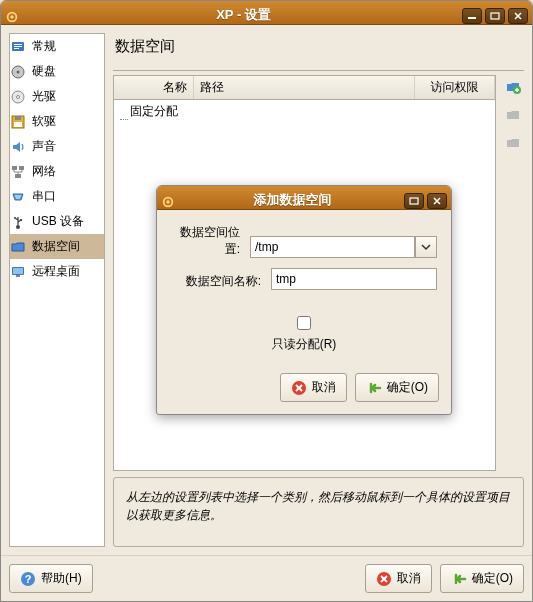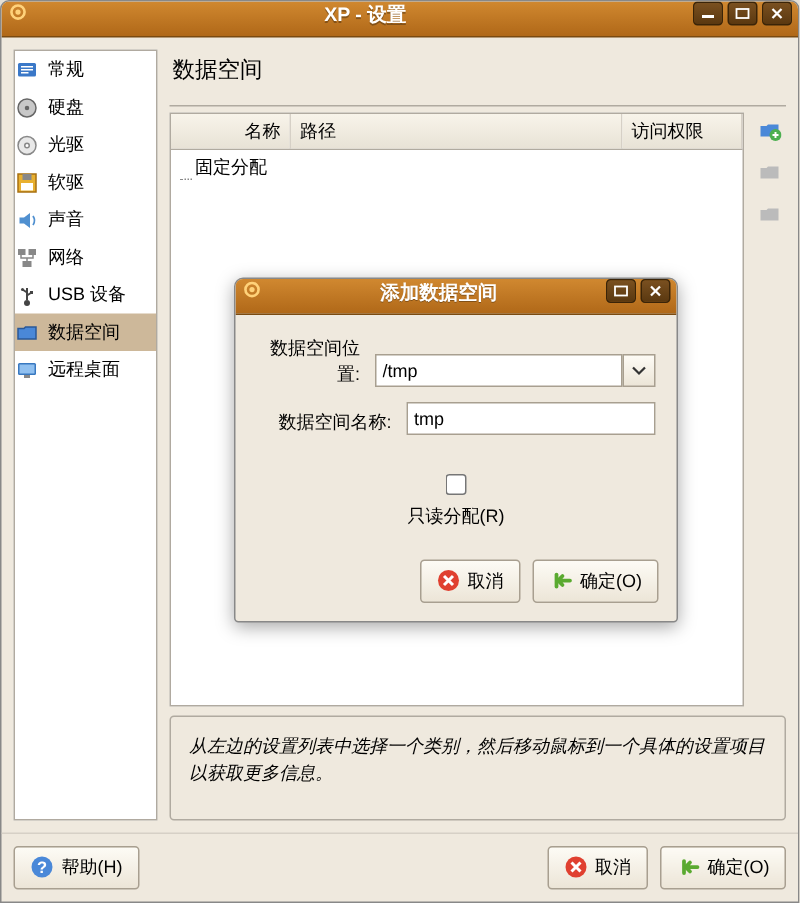--- a/index.html
+++ b/index.html
@@ -1,42 +1,42 @@
 <!DOCTYPE html>
 <html><head>
 <meta charset="utf-8">
 <style>
 * { box-sizing: border-box; margin: 0; padding: 0; }
 body { font-family: sans-serif; font-size: 12px; background: #e6e0d5; width: 533px; height: 602px; overflow: hidden; }
 .window { width: 533px; height: 602px; background: #efe9de; border: 1px solid #888; border-radius: 6px 6px 0 0; overflow: hidden; display: flex; flex-direction: column; }
-.titlebar { height: 24px; background: linear-gradient(#d08830, #b06818); display: flex; align-items: flex-start; padding: 0 4px; color: #fff; font-weight: bold; border-bottom: 1px solid #7a4a10; }
+.titlebar { height: 24px; background: linear-gradient(#d08830, #b06818); display: flex; align-items: flex-end; padding: 0 4px; color: #fff; font-weight: bold; border-bottom: 1px solid #7a4a10; }
 .titlebar .gear { width: 14px; height: 14px; margin-right: 6px; }
 .titlebar .title { flex: 1; text-align: center; font-size: 13px; text-shadow: 0 1px 0 rgba(0,0,0,0.3); }
 .titlebar .wbtns { display: flex; gap: 3px; }
 .wbtn { width: 20px; height: 16px; background: linear-gradient(#7a5020,#5a3810); border: 1px solid #3a2408; border-radius: 3px; display: flex; align-items: center; justify-content: center; color: #fff; font-size: 10px; cursor: pointer; }
 .body { flex: 1; display: flex; padding: 8px; gap: 8px; position: relative; }
 .sidebar { width: 96px; background: #fff; border: 1px solid #b0aaa0; }
 .side-item { display: flex; align-items: center; gap: 6px; padding: 4px 0; cursor: pointer; font-size: 12px; }
 .side-item.selected { background: #cdb89a; }
 .side-icon { width: 16px; height: 16px; flex-shrink: 0; }
 .main { flex: 1; display: flex; flex-direction: column; gap: 6px; }
 .main-header { font-size: 15px; padding: 4px 2px 8px 2px; }
 .shared-panel { border-top: 1px solid #b0aaa0; padding-top: 4px; display: flex; gap: 6px; flex: 1; min-height: 0; }
 .table-wrap { flex: 1; background: #fff; border: 1px solid #b0aaa0; display: flex; flex-direction: column; }
 .thead { display: flex; border-bottom: 1px solid #b0aaa0; }
 .th { padding: 3px 6px; border-right: 1px solid #d6d0c6; background: linear-gradient(#f8f4ea,#e8e2d6); font-size: 12px; }
-.th1 { width: 80px; text-align: right; } .th2 { flex: 1; } .th3 { width: 80px; }
+.th1 { width: 80px; text-align: right; } .th2 { flex: 1; } .th3 { width: 80px; text-align: center; }
 .trow { padding: 3px 6px; font-size: 12px; display: flex; align-items: flex-end; }
 .tree-dot { display: inline-block; width: 8px; border-bottom: 1px dotted #888; margin-right: 2px; margin-top: -2px; }
 .side-actions { width: 22px; display: flex; flex-direction: column; gap: 8px; align-items: center; padding-top: 2px; }
 .act-btn { width: 20px; height: 20px; display: flex; align-items: center; justify-content: center; cursor: pointer; }
 .hint-box { border: 1px solid #b0aaa0; border-radius: 3px; padding: 10px 12px; font-style: italic; font-size: 12px; line-height: 1.5; min-height: 70px; }
 .footer { padding: 8px; display: flex; align-items: center; gap: 8px; border-top: 1px solid #d6d0c6; }
 .footer .spacer { flex: 1; }
-.btn { background: linear-gradient(#fdfbf5,#ece5d7); border: 1px solid #a89f90; border-radius: 3px; padding: 5px 10px; display: flex; align-items: flex-start; gap: 5px; cursor: pointer; font-size: 12px; }
+.btn { background: linear-gradient(#fdfbf5,#ece5d7); border: 1px solid #a89f90; border-radius: 3px; padding: 5px 10px; display: flex; align-items: center; gap: 5px; cursor: pointer; font-size: 12px; }
 .btn.ok { }
 .btn-ico { width: 16px; height: 16px; }
 .dialog { position: absolute; left: 155px; top: 160px; width: 296px; background: #efe9de; border: 1px solid #888; border-radius: 6px 6px 3px 3px; box-shadow: 0 3px 12px rgba(0,0,0,0.35); overflow: hidden; }
 .dlg-body { padding: 14px 14px 10px 14px; display: flex; flex-direction: column; gap: 10px; }
 .field { display: flex; align-items: flex-end; gap: 10px; }
 .field label { width: 90px; text-align: right; font-size: 12px; }
 .field input[type="text"] { flex: 1; height: 22px; padding: 2px 4px; border: 1px solid #a89f90; background: #fff; font-size: 12px; }
 .combo { display: flex; flex: 1; }
 .combo input { flex: 1; border-right: none; }
 .combo-btn { width: 22px; height: 22px; border: 1px solid #a89f90; background: linear-gradient(#fdfbf5,#ece5d7); display: flex; align-items: center; justify-content: center; cursor: pointer; }
@@ -117,20 +117,31 @@
         <svg class="side-icon" viewBox="0 0 16 16">
             <rect x="2" y="2" width="5" height="4" fill="#888"></rect>
             <rect x="9" y="2" width="5" height="4" fill="#888"></rect>
             <rect x="5" y="10" width="6" height="4" fill="#888"></rect>
             <path d="M4 6 L4 8 L12 8 L12 6 M8 8 L8 10" stroke="#888" fill="none"></path>
           </svg>
         <span>网络</span>
       </div>
       <div class="side-item">
         <svg class="side-icon" viewBox="0 0 16 16">
+            <path d="M3 5 L13 5 L11 11 L5 11 Z" fill="#60a0e0" stroke="#3070b0"></path>
+            <circle cx="6" cy="7" r="0.8" fill="#fff"></circle>
+            <circle cx="8" cy="7" r="0.8" fill="#fff"></circle>
+            <circle cx="10" cy="7" r="0.8" fill="#fff"></circle>
+            <circle cx="7" cy="9" r="0.8" fill="#fff"></circle>
+            <circle cx="9" cy="9" r="0.8" fill="#fff"></circle>
+          </svg>
+        <span>串口</span>
+      </div>
+      <div class="side-item">
+        <svg class="side-icon" viewBox="0 0 16 16">
             <circle cx="8" cy="13" r="2" fill="#444"></circle>
             <path d="M8 11 L8 3 M8 6 L5 4 M8 8 L11 6" stroke="#444" stroke-width="1.3" fill="none"></path>
             <circle cx="5" cy="4" r="1" fill="#444"></circle>
             <rect x="10" y="5" width="2" height="2" fill="#444"></rect>
           </svg>
         <span>USB 设备</span>
       </div>
       <div class="side-item selected">
         <svg class="side-icon" viewBox="0 0 16 16">
             <path d="M2 5 L6 5 L7 4 L14 4 L14 12 L2 12 Z" fill="#4a88d8" stroke="#2a5898"></path>

